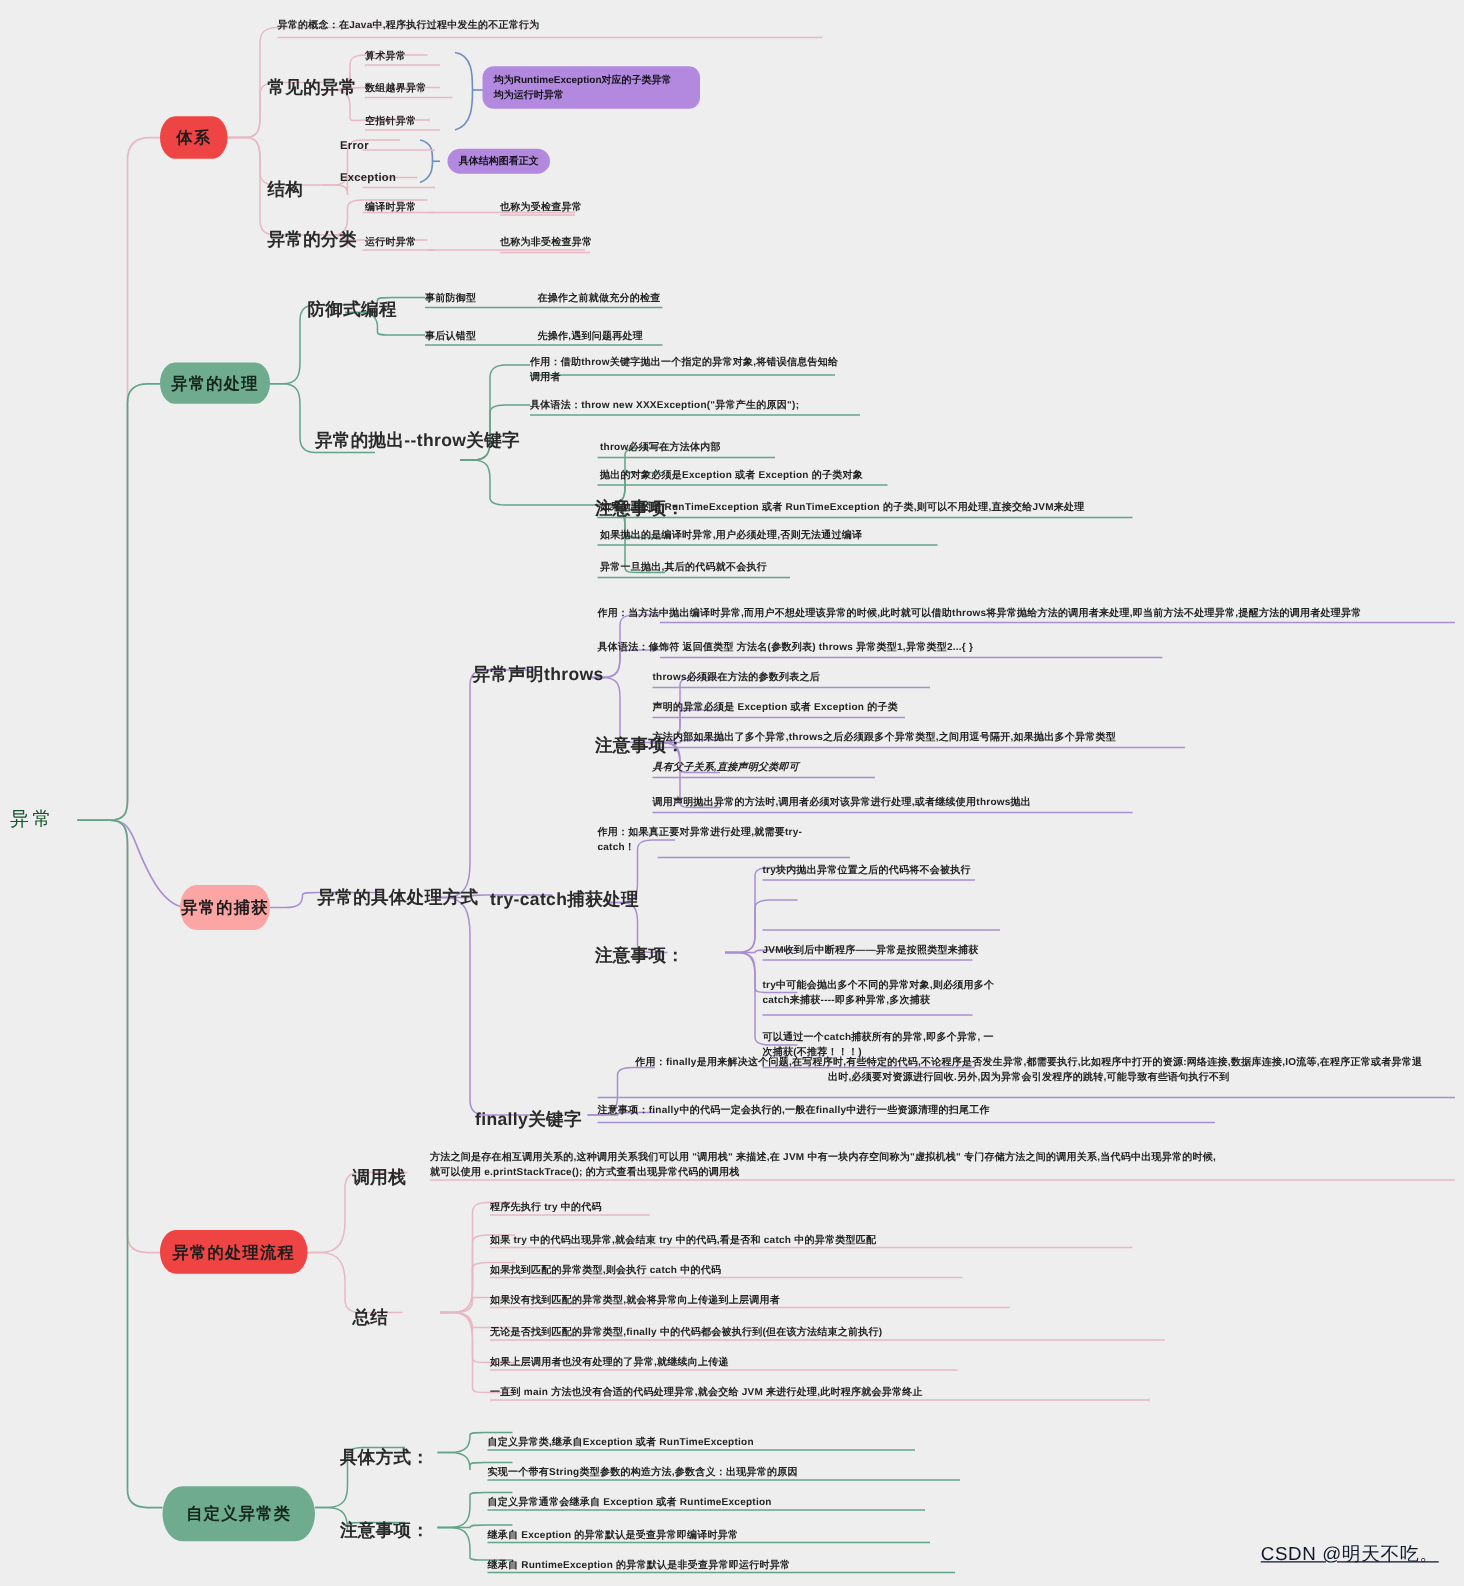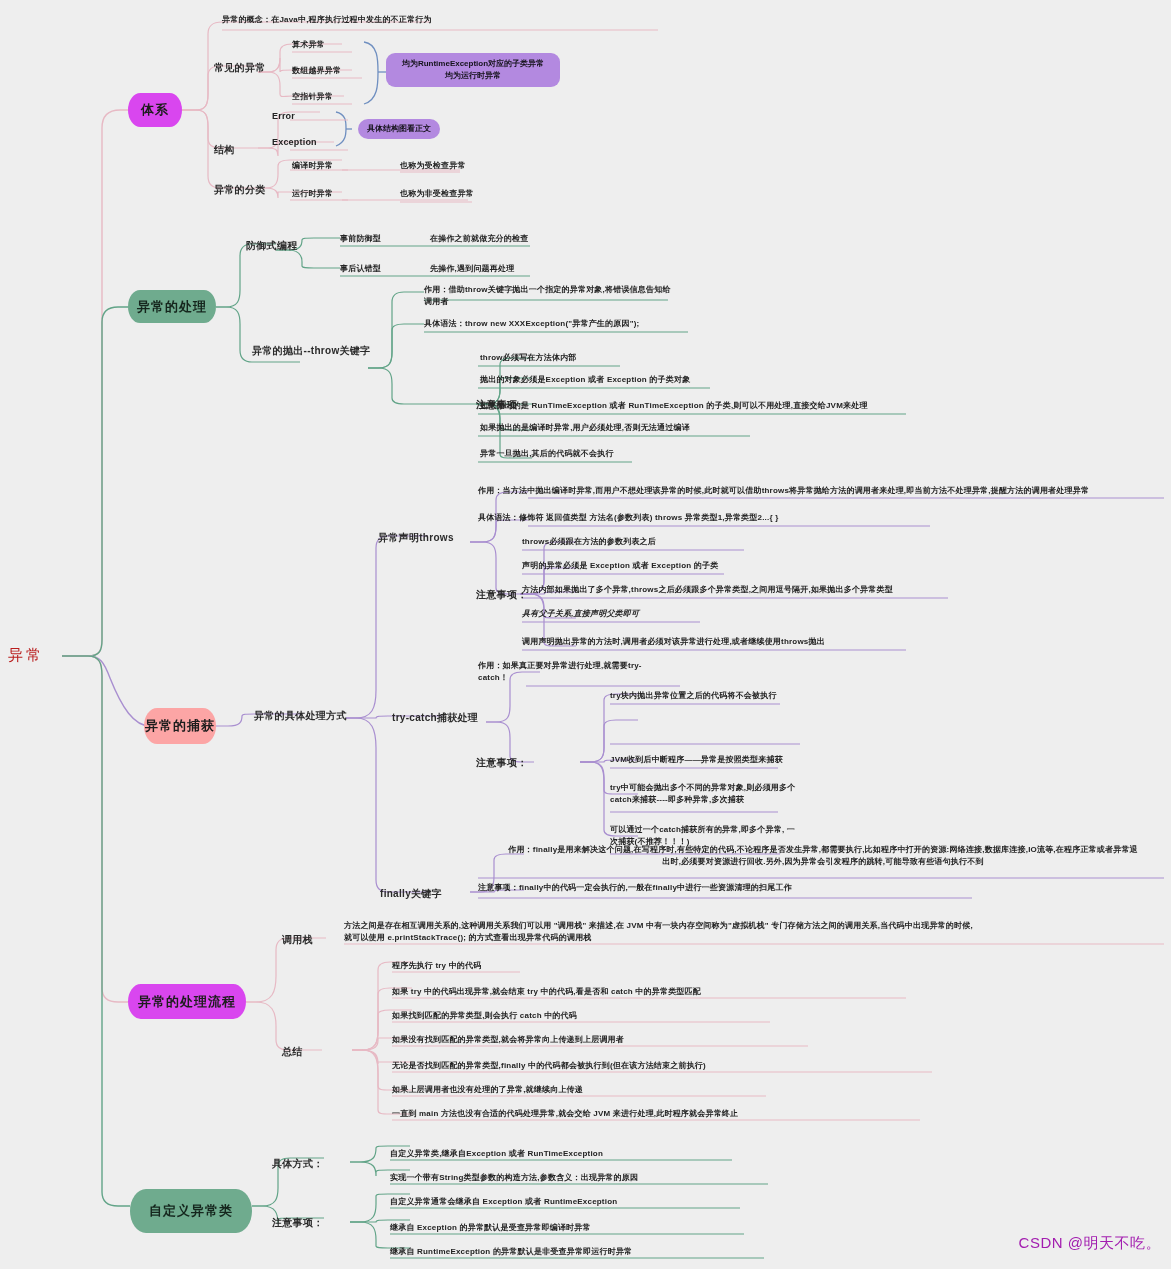--- a/index.html
+++ b/index.html
@@ -12,60 +12,61 @@
     overflow:hidden;
     -webkit-font-smoothing:antialiased;
   }
   #canvas{position:absolute;inset:0;width:1171px;height:1269px;}
   svg.links{position:absolute;left:0;top:0;width:1171px;height:1269px;pointer-events:none;}
 
   .node{position:absolute;box-sizing:border-box;}
 
   
   .root{
-    color:#b91c1c;font-size:15px;letter-spacing:3px;
+    color:#14532d;font-size:15px;letter-spacing:3px;
     font-weight:400;white-space:nowrap;
   }
 
   
   .pill{
     display:flex;align-items:center;justify-content:center;
     border-radius:16px/22px;
     font-size:13px;font-weight:700;color:#1d1d1d;
     white-space:nowrap;padding:0 12px;
     letter-spacing:1px;
   }
-  .pill.pink{background:#d946ef;}
+  .pill.pink{background:#ef4444;}
   .pill.green{background:#6fab8e;color:#15261d;}
   .pill.purple{background:#fca5a5;}
 
   
   .l2{
-    font-size:10px;color:#2a2a2a;white-space:nowrap;
+    font-size:14px;color:#2a2a2a;white-space:nowrap;
     font-weight:600;letter-spacing:.3px;
   }
   
   .leaf{
     font-size:8px;color:#232323;line-height:12px;
     font-weight:600;letter-spacing:.2px;
   }
   .leaf.nowrap{white-space:nowrap;}
 
   
   .callout{
     background:#b389e0;border-radius:9px;
     color:#14121a;font-size:8px;line-height:12px;
-    padding:5px 9px;font-weight:600;white-space:pre-line;text-align:center;
+    padding:5px 9px;font-weight:600;white-space:pre-line;
   }
   .callout.small{padding:4px 9px;border-radius:10px;}
 
   .watermark{
-    position:absolute;right:10px;bottom:16px;
-    color:#a21caf;font-size:15px;letter-spacing:.5px;
+    position:absolute;right:20px;bottom:16px;
+    color:#0f172a;font-size:15px;letter-spacing:.5px;
     white-space:nowrap;
+    text-decoration:underline;
   }
 </style>
 </head>
 <body>
 
 <div id="canvas">
 
   <svg class="links" viewBox="0 0 1171 1269">
     <g fill="none" stroke-width="1.2">
 

